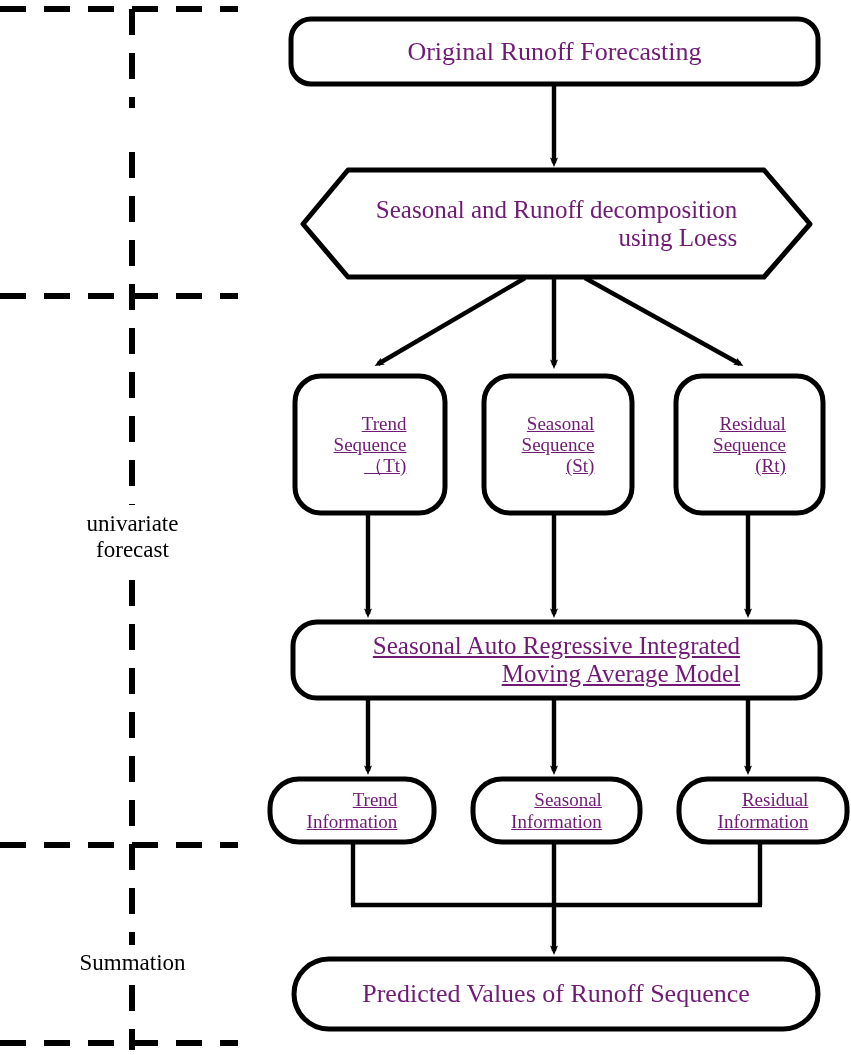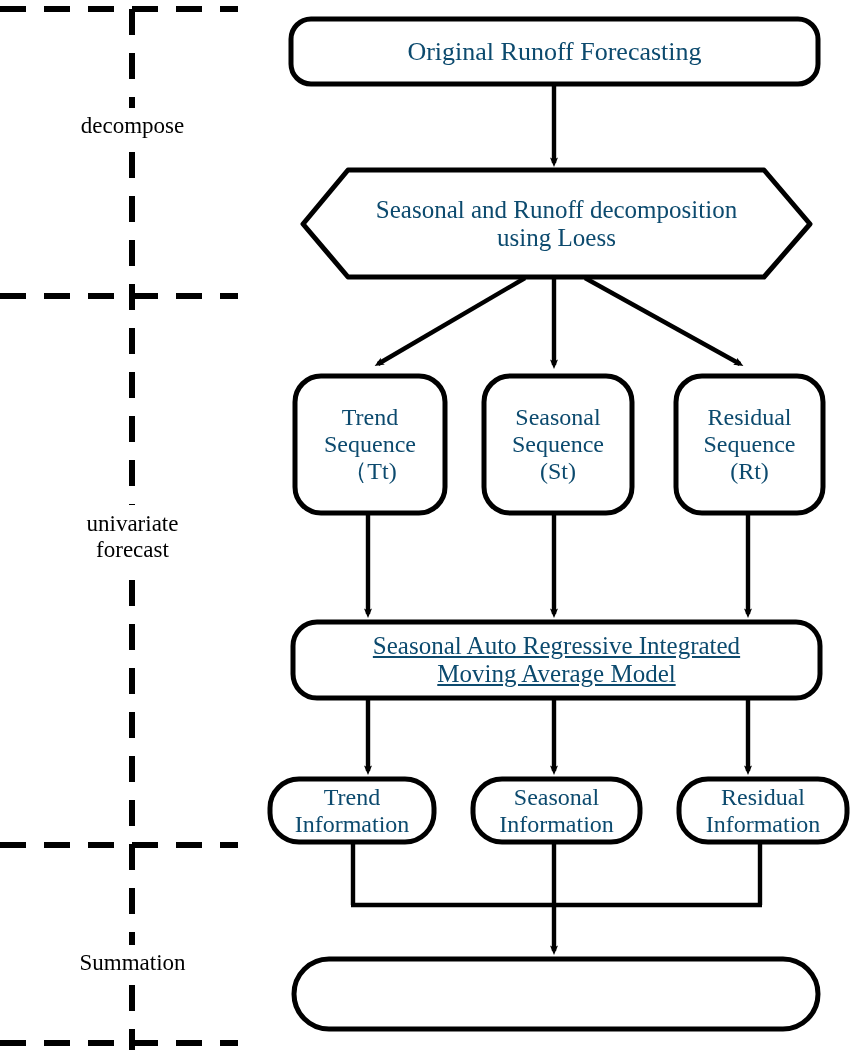--- a/index.html
+++ b/index.html
@@ -25,36 +25,36 @@
     top: 0;
     width: 851px;
     height: 1055px;
     pointer-events: none;
   }
   .node-text {
     position: absolute;
     display: flex;
     align-items: center;
     justify-content: center;
-    text-align: center;
+    text-align: right;
     line-height: 1.12;
     white-space: pre-line;
-    color: #0c4a6e;
+    color: #701a75;
   }
   .stage-label {
     position: absolute;
     text-align: center;
     line-height: 1.14;
     white-space: pre-line;
     color: #000000;
     font-size: 23px;
   }
   .t-lg  { font-size: 26px; }
   .t-md  { font-size: 25px; }
-  .t-sm  { font-size: 24px; }
+  .t-sm  { font-size: 19px; text-decoration: underline; }
 </style>
 </head>
 <body>
 
 <div id="canvas">
 
   <svg class="layer" viewBox="0 0 851 1055" xmlns="http://www.w3.org/2000/svg">
     <defs>
       <marker id="arrow" markerWidth="10" markerHeight="10" refX="5.6" refY="4" orient="auto" markerUnits="userSpaceOnUse">
         <path d="M0,0 L9.5,4 L0,8 L2.2,4 Z" fill="#000000"></path>
@@ -110,21 +110,20 @@
       <line x1="554" y1="698" x2="554" y2="771" marker-end="url(#arrow)"></line>
       <line x1="748" y1="698" x2="748" y2="771" marker-end="url(#arrow)"></line>
 
       <path d="M353,842 L353,905"></path>
       <path d="M760,842 L760,905"></path>
       <line x1="351" y1="905" x2="762" y2="905"></line>
       <line x1="554" y1="842" x2="554" y2="951" marker-end="url(#arrow)"></line>
     </g>
   </svg>
 
-  <div class="stage-label" style="left:40px; top:113px; width:185px;">decompose</div>
 
   <div class="stage-label" style="left:40px; top:511px; width:185px;">univariate
 forecast</div>
 
   <div class="stage-label" style="left:40px; top:950px; width:185px;">Summation</div>
 
   <div class="node-text t-lg" style="left:291px; top:19px; width:527px; height:65px;">Original Runoff Forecasting</div>
 
   <div class="node-text t-md" style="left:303px; top:178px; width:507px; height:92px;">Seasonal and Runoff decomposition
 using Loess</div>
@@ -146,14 +145,15 @@
 
   <div class="node-text t-sm" style="left:265px; top:779px; width:174px; height:63px;">Trend
 Information</div>
 
   <div class="node-text t-sm" style="left:468px; top:779px; width:177px; height:63px;">Seasonal
 Information</div>
 
   <div class="node-text t-sm" style="left:674px; top:779px; width:178px; height:63px;">Residual
 Information</div>
 
+  <div class="node-text t-lg" style="left:294px; top:959px; width:524px; height:70px;">Predicted Values of Runoff Sequence</div>
 
 </div>
 
 </body></html>

